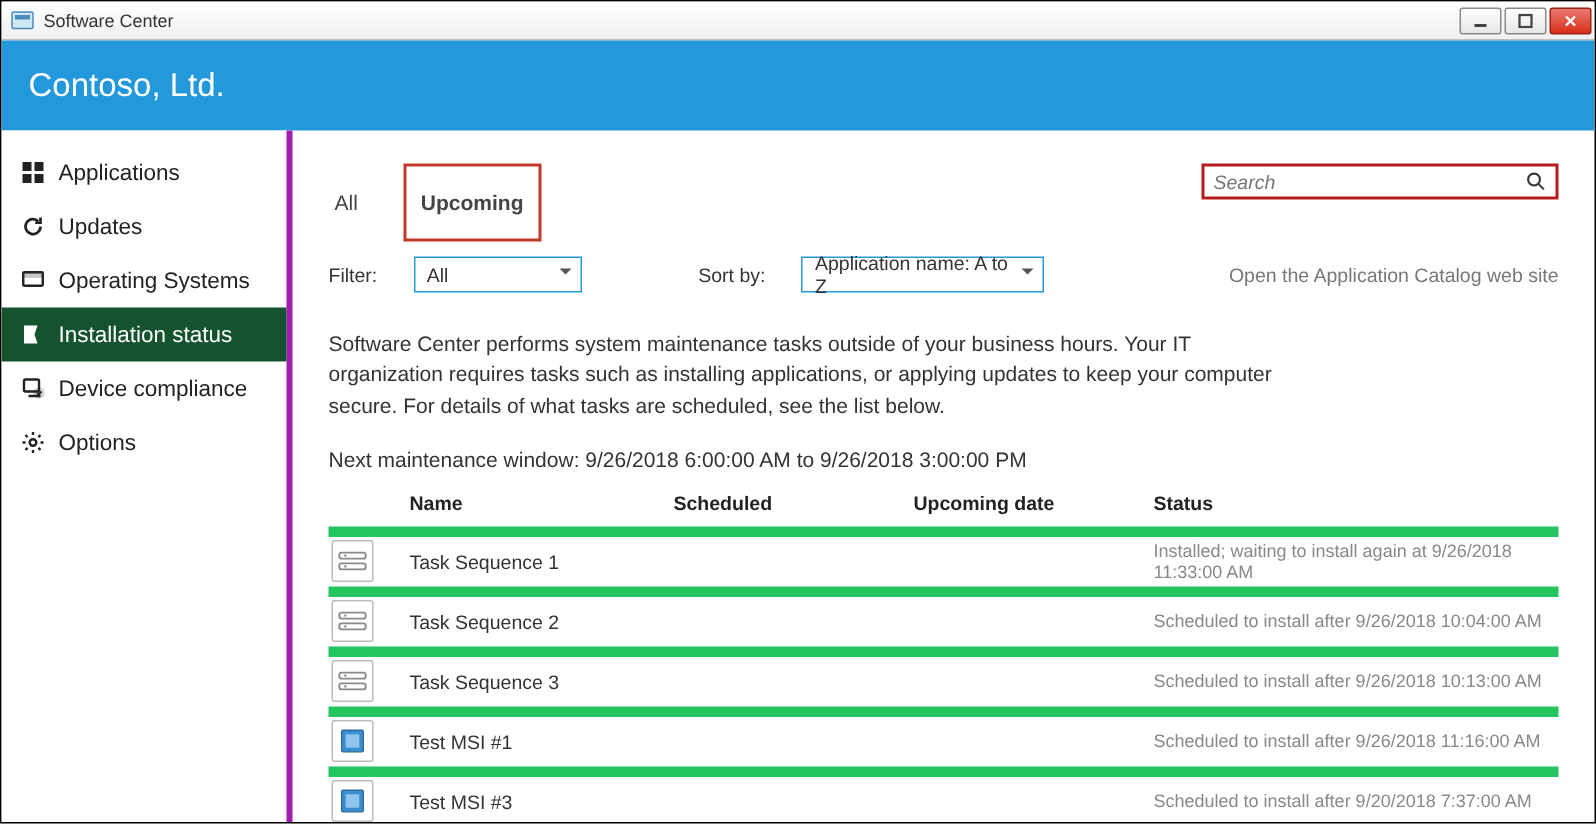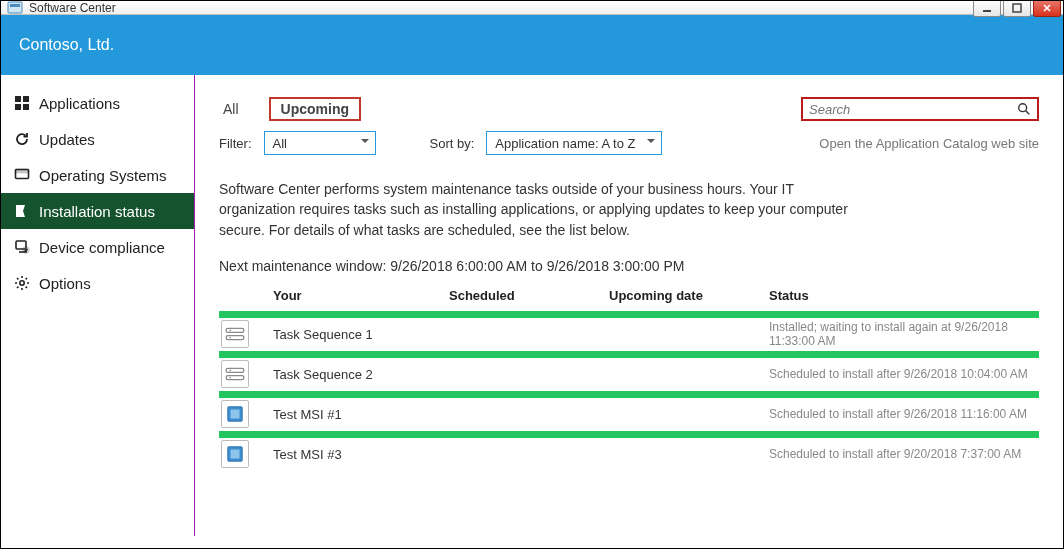--- a/index.html
+++ b/index.html
@@ -8,21 +8,21 @@
       font-size: 13px;
       color: #333;
       background: #fff;
       width: 1064px;
       height: 549px;
       border: 1px solid #000;
       overflow: hidden;
     }
     
     .titlebar {
-      height: 14px;
+      height: 26px;
       background: linear-gradient(#fff, #f0f0f0);
       border-bottom: 1px solid #c0c0c0;
       display: flex;
       align-items: center;
       padding: 0 2px 0 6px;
     }
     .titlebar-icon {
       width: 16px; height: 16px;
       margin-right: 6px;
       display: inline-flex; align-items:center; justify-content:center;
@@ -43,31 +43,31 @@
       color: #fff;
     }
     
     .brand-band {
       background: #2399dc;
       color: #fff;
       height: 60px;
       display: flex;
       align-items: center;
       padding-left: 18px;
-      font-size: 16px;
+      font-size: 22px;
       font-weight: 300;
     }
     
     .main {
       display: flex;
       height: calc(549px - 26px - 60px - 2px);
     }
     .sidebar {
       width: 194px;
-      border-right: 1px solid #a21caf;
+      border-right: 4px solid #a21caf;
       background: #fff;
       padding-top: 10px;
     }
     .nav-item {
       display: flex;
       align-items: center;
       gap: 8px;
       padding: 9px 12px;
       cursor: pointer;
       color: #222;
@@ -94,37 +94,37 @@
       display: flex;
       align-items: flex-start;
       justify-content: space-between;
       margin-bottom: 10px;
     }
     .tab-group { display: flex; gap: 26px; align-items: center; }
     .tab { font-size: 14px; color: #444; cursor: pointer; padding: 3px 4px; }
     .tab.active {
       font-weight: 700;
       border: 2px solid #c0392b;
-      padding: 2px 10px;
+      padding: 16px 10px;
     }
     .searchbox {
       width: 238px; height: 24px;
       border: 2px solid #b91c1c;
       display: flex; align-items: center;
       padding: 0 6px;
     }
     .searchbox input {
       flex: 1; border: none; outline: none;
       font-size: 13px; font-style: italic; color: #777;
     }
     .searchbox .search-icon { width:14px; height:14px; }
     .filterrow {
       display: flex;
       align-items: center;
-      gap: 12px;
+      gap: 24px;
       margin-bottom: 4px;
     }
     .filterrow .label { font-size: 13px; color: #333; }
     .dropdown {
       border: 1px solid #2399dc;
       height: 24px;
       display: flex; align-items: center;
       padding: 0 20px 0 8px;
       position: relative;
       font-size: 13px;
@@ -133,21 +133,21 @@
       background: #fff;
     }
     .dropdown::after {
       content: "";
       position: absolute; right: 6px; top: 50%;
       transform: translateY(-50%);
       border: 4px solid transparent;
       border-top-color: #555;
     }
     .dd-filter { width: 112px; }
-    .dd-sort  { width: 176px; }
+    .dd-sort  { width: 162px; }
     .catalog-link {
       margin-left: auto;
       color: #777;
       font-size: 13px;
       cursor: pointer;
     }
     .description {
       margin-top: 20px;
       font-size: 14px;
       color: #333;
@@ -309,21 +309,21 @@
         <span>Application name: A to Z</span>
       </div>
       <span class="catalog-link">Open the Application Catalog web site</span>
     </div>
 
     <div class="description">Software Center performs system maintenance tasks outside of your business hours. Your IT organization requires tasks such as installing applications, or applying updates to keep your computer secure. For details of what tasks are scheduled, see the list below.</div>
     <div class="maint-window">Next maintenance window: 9/26/2018 6:00:00 AM to 9/26/2018 3:00:00 PM</div>
 
     <div class="table-header">
       <span></span>
-      <span>Your</span>
+      <span>Name</span>
       <span>Scheduled</span>
       <span>Upcoming date</span>
       <span>Status</span>
     </div>
 
     <div id="rows">
         <div class="table-row">
           <span class="row-icon">
             <svg width="20" height="16" viewBox="0 0 24 20">
               <rect x="1" y="3" width="22" height="5" rx="2" fill="none" stroke="#8a8a8a" stroke-width="1.6"></rect>
@@ -346,20 +346,34 @@
               <circle cx="6" cy="14.5" r="1" fill="#8a8a8a"></circle>
             </svg>
           </span>
           <span>Task Sequence 2</span>
           <span></span>
           <span></span>
           <span class="status-cell">Scheduled to install after 9/26/2018 10:04:00 AM</span>
         </div>
         <div class="table-row">
           <span class="row-icon">
+            <svg width="20" height="16" viewBox="0 0 24 20">
+              <rect x="1" y="3" width="22" height="5" rx="2" fill="none" stroke="#8a8a8a" stroke-width="1.6"></rect>
+              <rect x="1" y="12" width="22" height="5" rx="2" fill="none" stroke="#8a8a8a" stroke-width="1.6"></rect>
+              <circle cx="6" cy="5.5" r="1" fill="#8a8a8a"></circle>
+              <circle cx="6" cy="14.5" r="1" fill="#8a8a8a"></circle>
+            </svg>
+          </span>
+          <span>Task Sequence 3</span>
+          <span></span>
+          <span></span>
+          <span class="status-cell">Scheduled to install after 9/26/2018 10:13:00 AM</span>
+        </div>
+        <div class="table-row">
+          <span class="row-icon">
             <svg width="18" height="18" viewBox="0 0 20 20">
               <rect x="2" y="2" width="16" height="16" rx="1" fill="#3b8fd1" stroke="#2a6aa0"></rect>
               <rect x="5" y="5" width="10" height="10" fill="#8fc4ec"></rect>
             </svg>
           </span>
           <span>Test MSI #1</span>
           <span></span>
           <span></span>
           <span class="status-cell">Scheduled to install after 9/26/2018 11:16:00 AM</span>
         </div>

